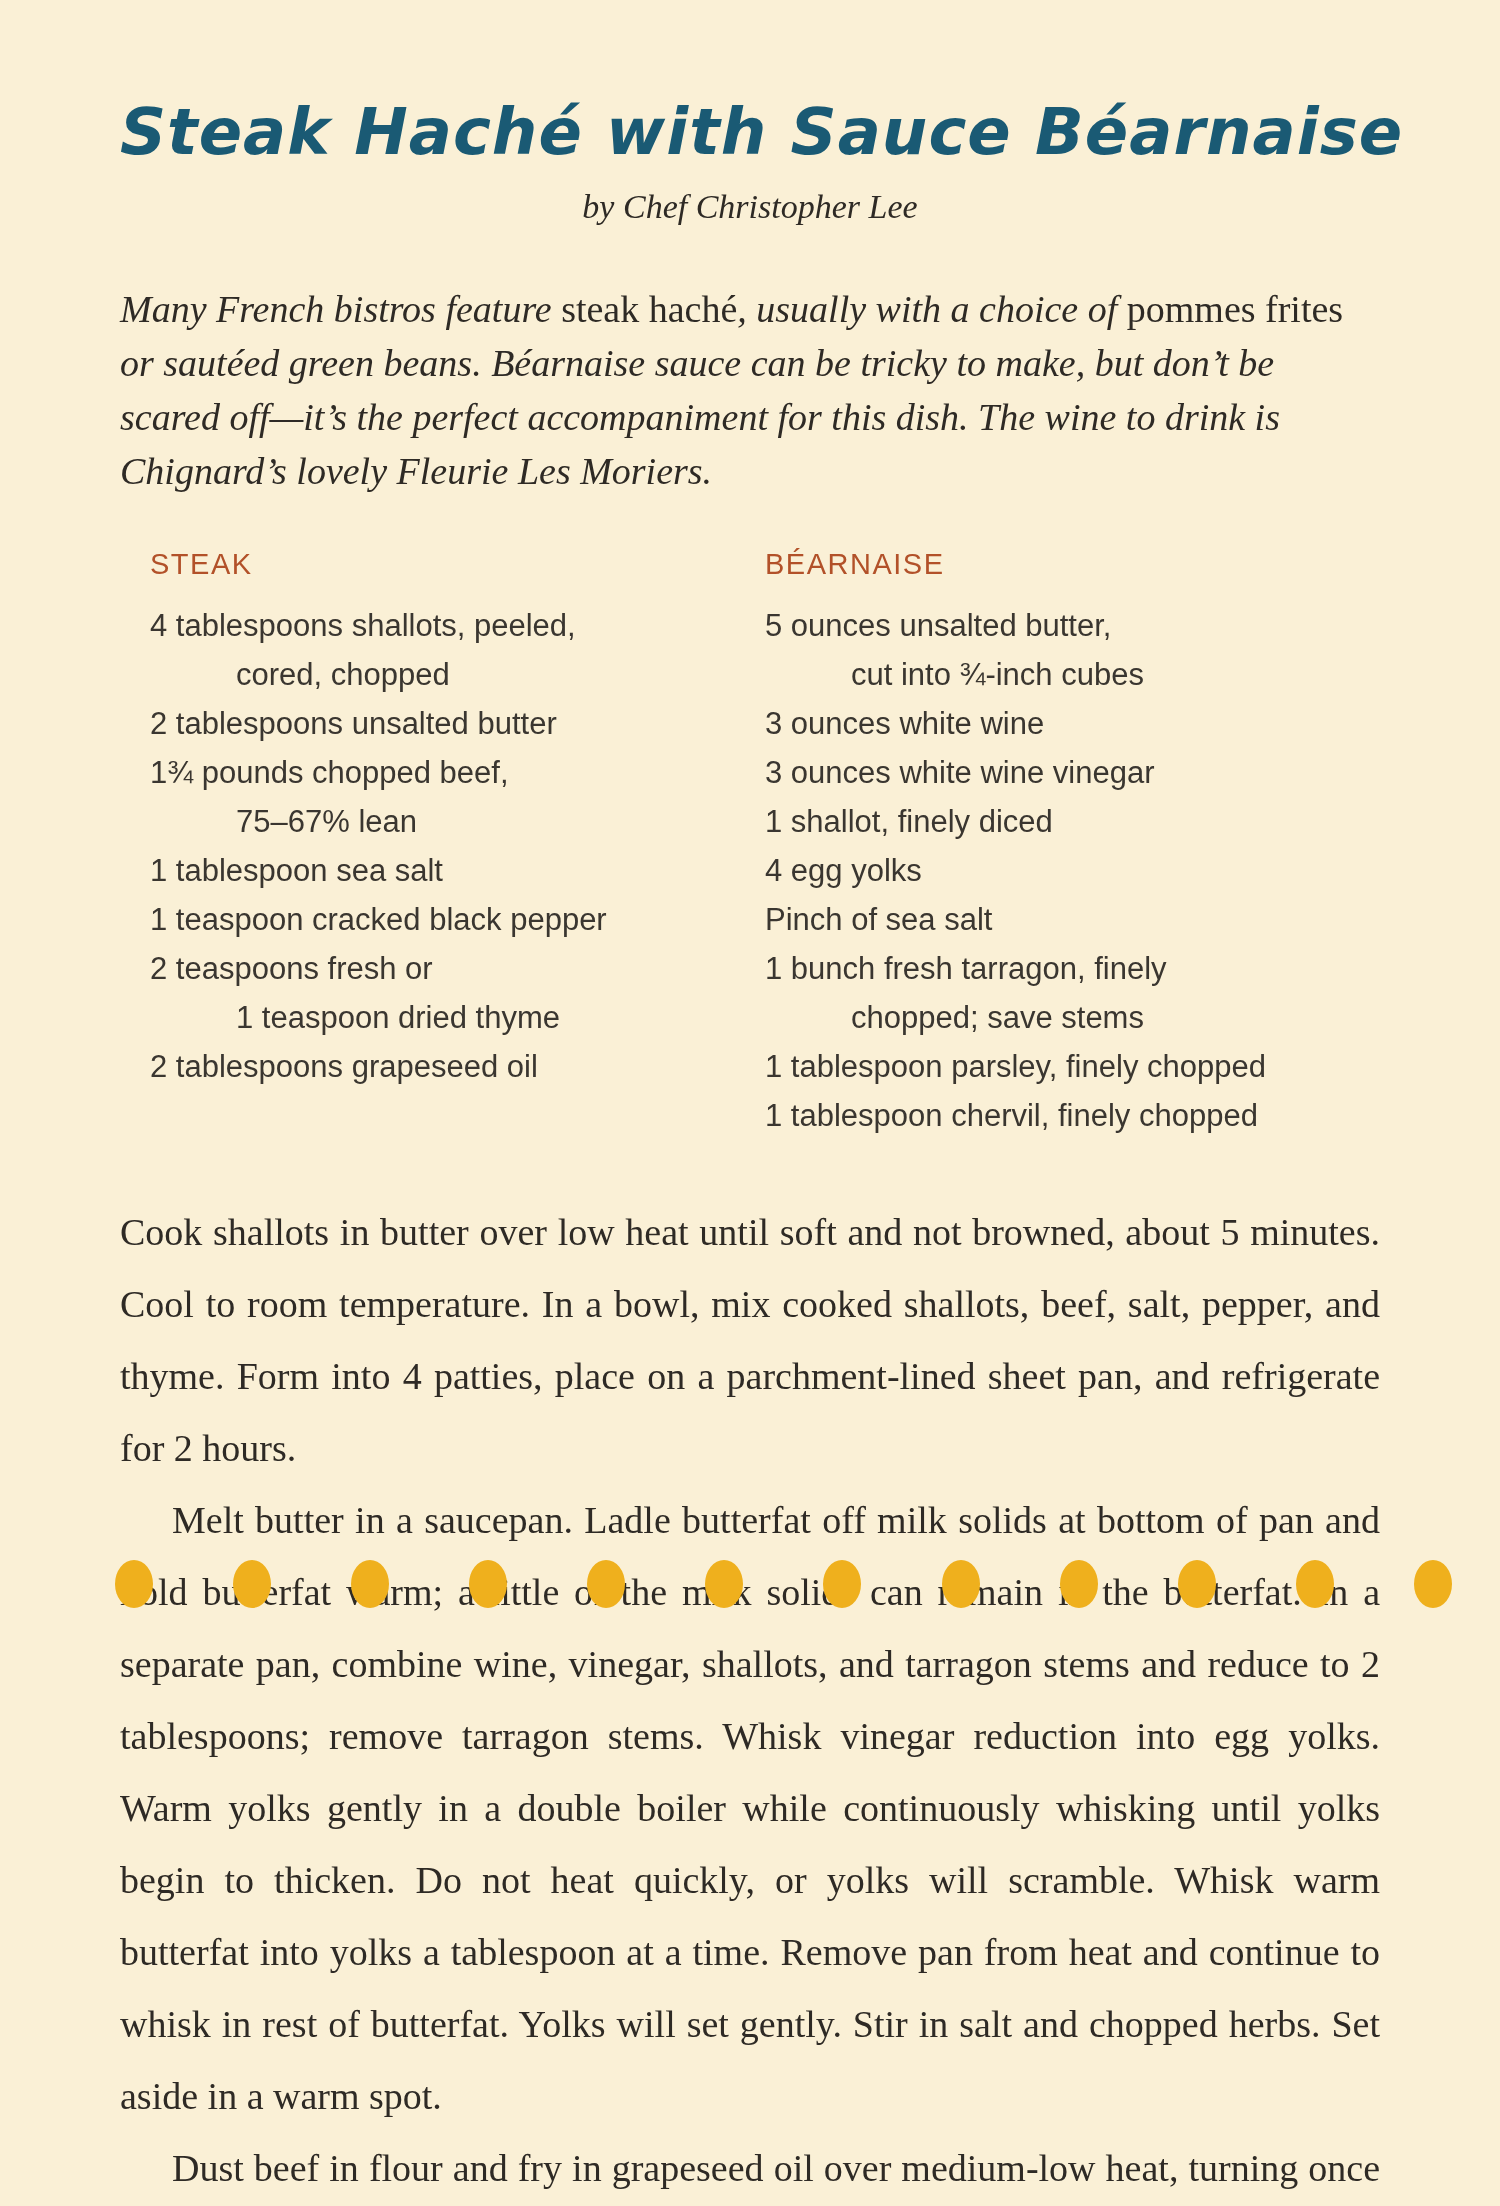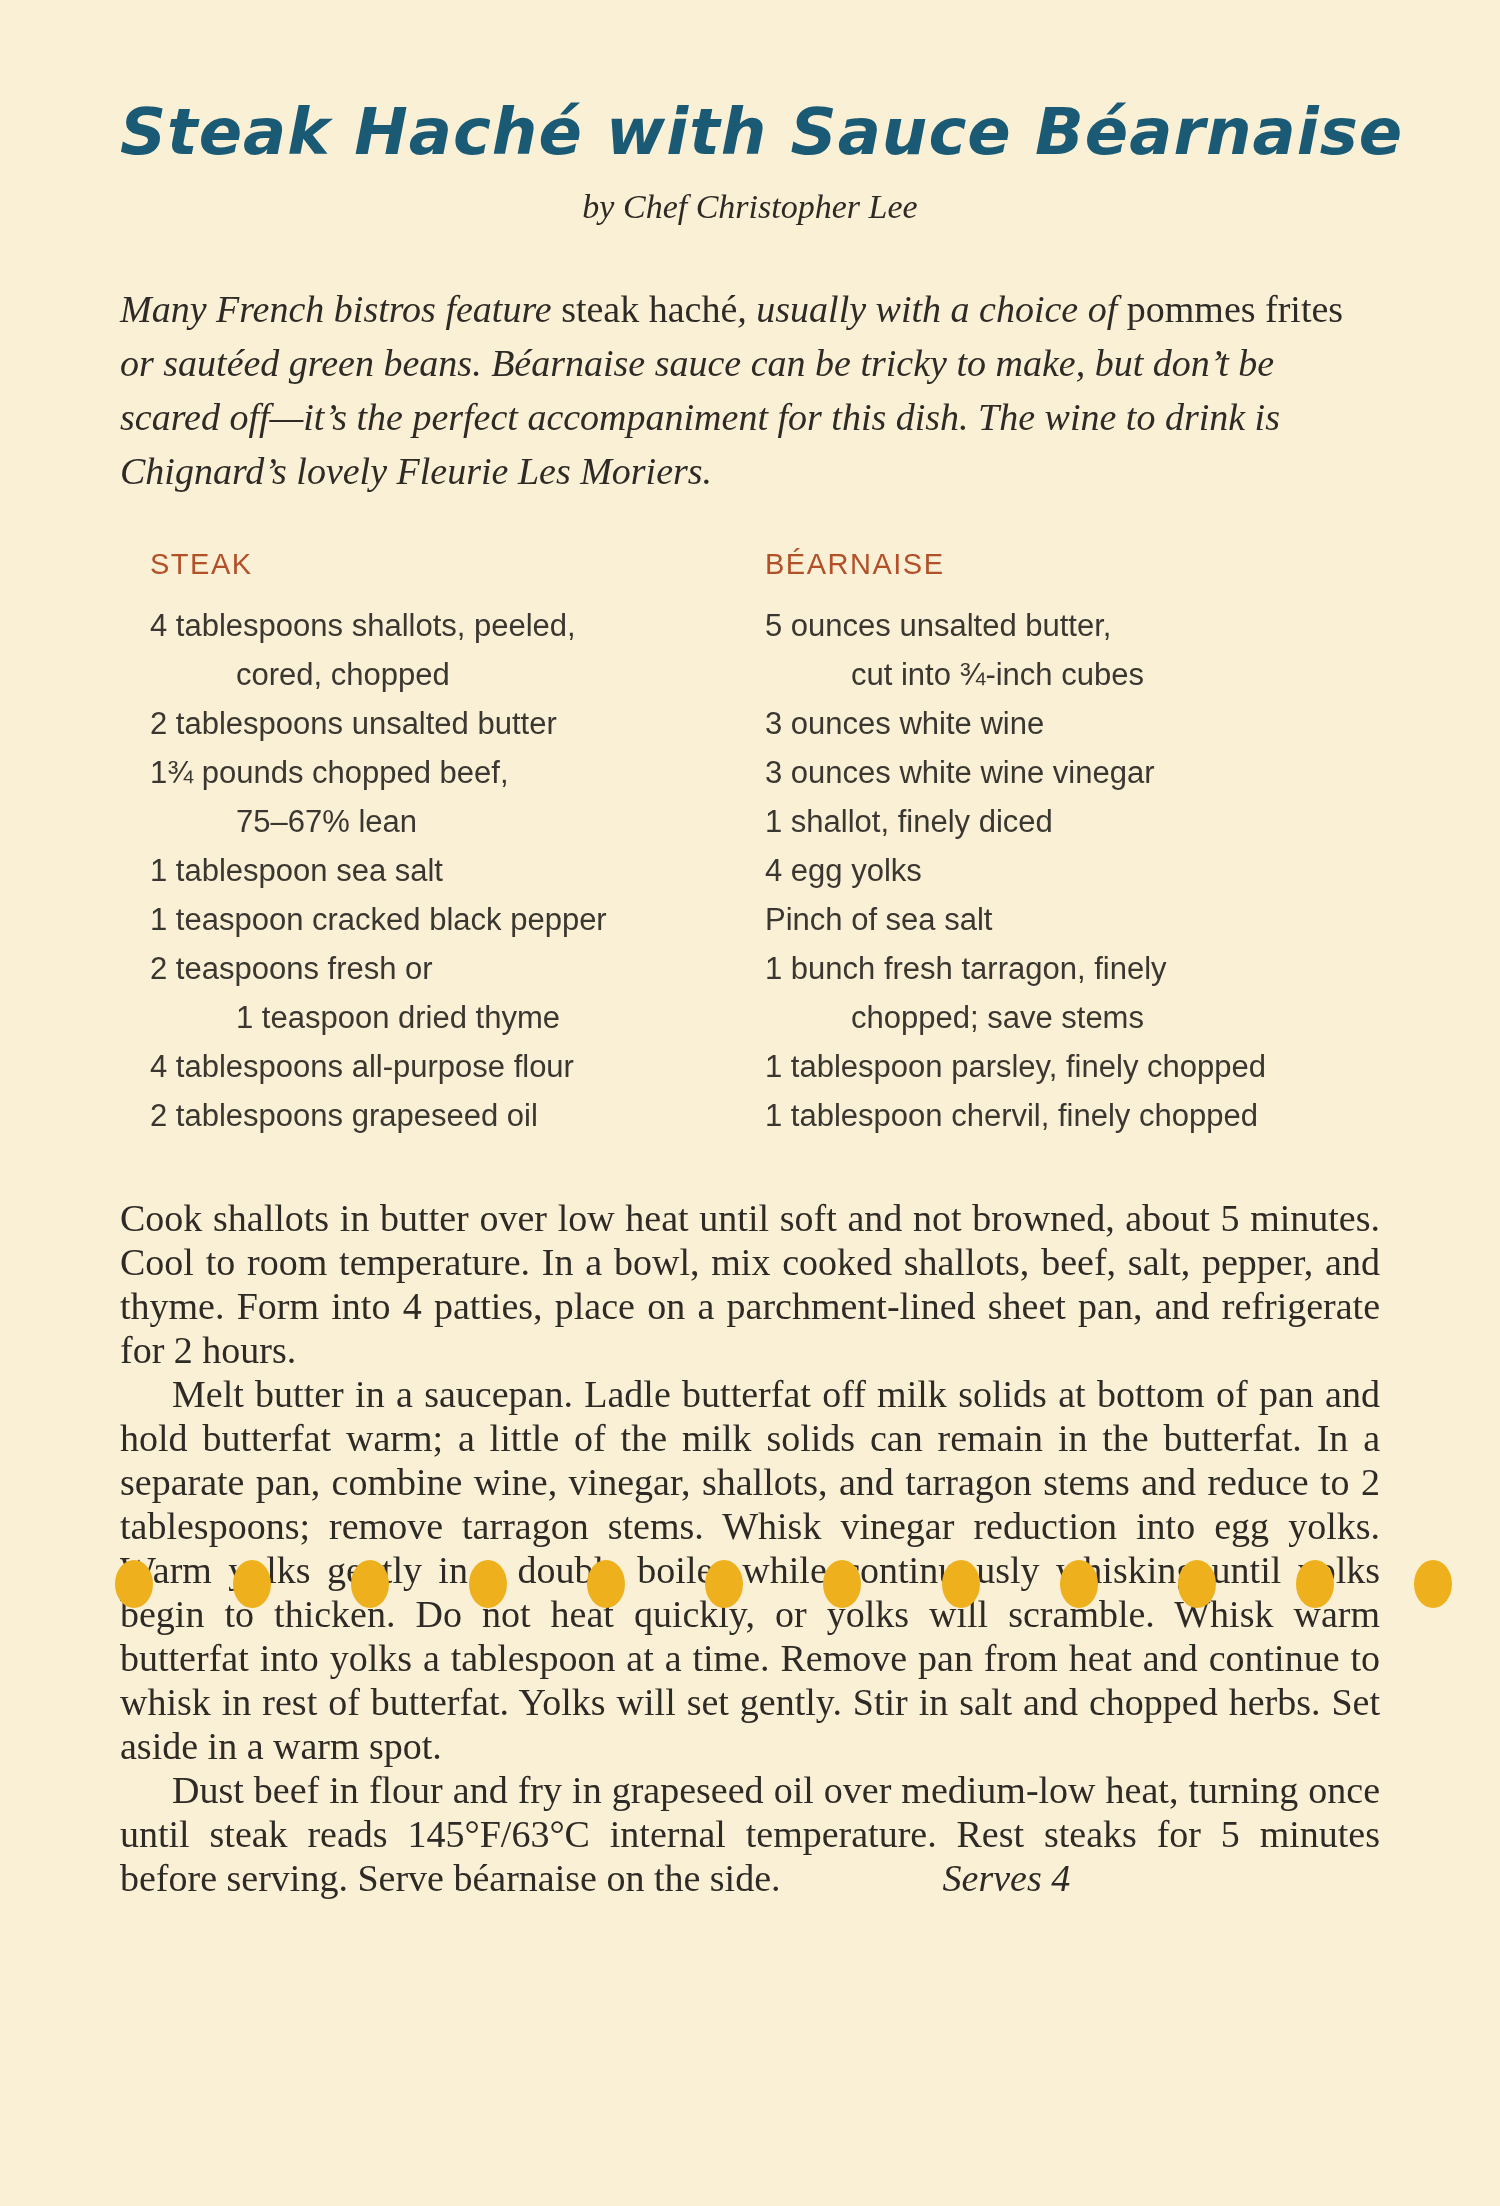--- a/index.html
+++ b/index.html
@@ -64,21 +64,21 @@
   .ing-line {
     font-family: "Liberation Sans", sans-serif;
     font-size: 31px;
     line-height: 49px;
     color: var(--color-ingredient_text, #3A3630);
   }
   .ing-line.cont { padding-left: 86px; }
   .method p {
     font-family: "Liberation Serif", serif;
     font-size: 38px;
-    line-height: 44px;
+    line-height: 72px;
     color: var(--color-text, #2E2A25);
     text-align: justify;
     hyphens: auto;
   }
   .method p.indent { text-indent: 52px; }
   .serves {
     font-style: italic;
     display: inline-block;
     margin-left: 110px;
   }
@@ -112,21 +112,20 @@
       <h2 class="ing-head">STEAK</h2>
       <div class="ing-line">4 tablespoons shallots, peeled,</div>
       <div class="ing-line cont">cored, chopped</div>
       <div class="ing-line">2 tablespoons unsalted butter</div>
       <div class="ing-line">1¾ pounds chopped beef,</div>
       <div class="ing-line cont">75–67% lean</div>
       <div class="ing-line">1 tablespoon sea salt</div>
       <div class="ing-line">1 teaspoon cracked black pepper</div>
       <div class="ing-line">2 teaspoons fresh or</div>
       <div class="ing-line cont">1 teaspoon dried thyme</div>
-      <div class="ing-line">4 tablespoons all-purpose flour</div>
       <div class="ing-line">2 tablespoons grapeseed oil</div>
     </div>
 
     <div class="col-bearnaise">
       <h2 class="ing-head">BÉARNAISE</h2>
       <div class="ing-line">5 ounces unsalted butter,</div>
       <div class="ing-line cont">cut into ¾-inch cubes</div>
       <div class="ing-line">3 ounces white wine</div>
       <div class="ing-line">3 ounces white wine vinegar</div>
       <div class="ing-line">1 shallot, finely diced</div>

